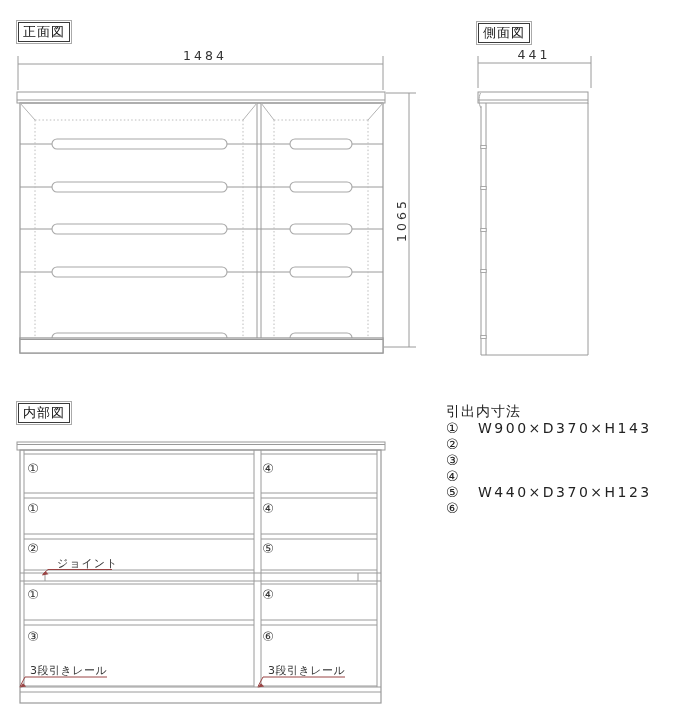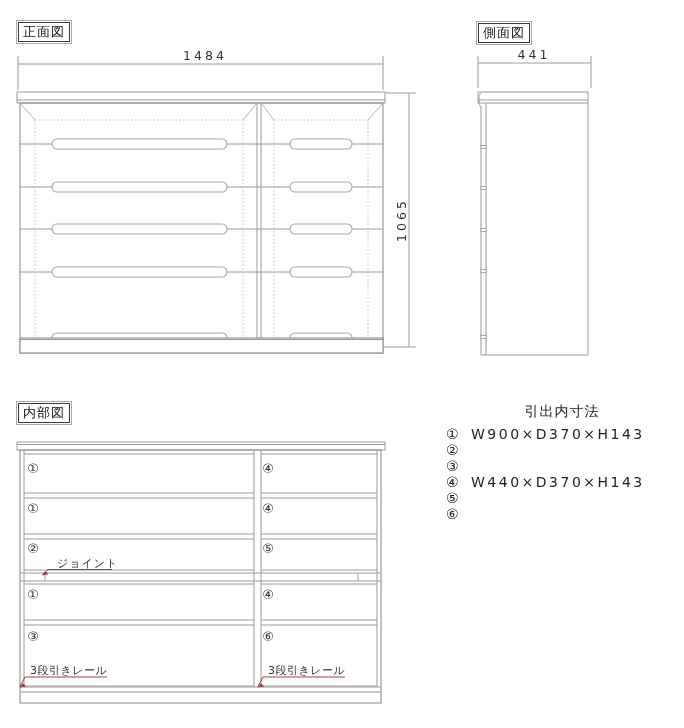--- a/index.html
+++ b/index.html
@@ -10,24 +10,24 @@
   }
   .canvas{position:absolute;inset:0;width:684px;height:728px;}
   .label-box{
     position:absolute;display:inline-block;background:#fff;
     border:1px solid #3a3a3a;outline:1px solid #aaa;outline-offset:1px;
     padding:1px 4px 2px 4px;font-size:13px;letter-spacing:1px;color:#111;
     line-height:15px;white-space:nowrap;
   }
   svg{position:absolute;left:0;top:0;}
   .dim-list{position:absolute;left:446px;top:403px;width:232px;color:#222;}
-  .dim-title{font-size:14px;letter-spacing:1px;line-height:17px;margin-bottom:6px;text-align:center;}
+  .dim-title{font-size:14px;letter-spacing:1px;line-height:17px;margin-bottom:0;}
   .dim-row{display:flex;align-items:center;height:16px;}
   .dim-num{font-size:14px;width:25px;flex:0 0 25px;line-height:16px;}
-  .dim-size{font-size:14px;letter-spacing:2.5px;line-height:16px;white-space:nowrap;}
+  .dim-size{font-size:14px;letter-spacing:2.5px;line-height:16px;white-space:nowrap;margin-left:7px;}
 </style>
 </head>
 <body>
 
 <div class="canvas">
 
   <div class="label-box" style="left:18px;top:22px;">正面図</div>
 
   <div class="label-box" style="left:478px;top:23px;">側面図</div>
 
@@ -216,22 +216,22 @@
       <span class="dim-size">W900×D370×H143</span>
     </div>
     <div class="dim-row">
       <span class="dim-num">②</span>
     </div>
     <div class="dim-row">
       <span class="dim-num">③</span>
     </div>
     <div class="dim-row">
       <span class="dim-num">④</span>
-      <span class="dim-size">W440×D370×H143</span>
     </div>
     <div class="dim-row">
       <span class="dim-num">⑤</span>
+      <span class="dim-size">W440×D370×H123</span>
     </div>
     <div class="dim-row">
       <span class="dim-num">⑥</span>
     </div>
   </div>
 </div>
 
 </body></html>

